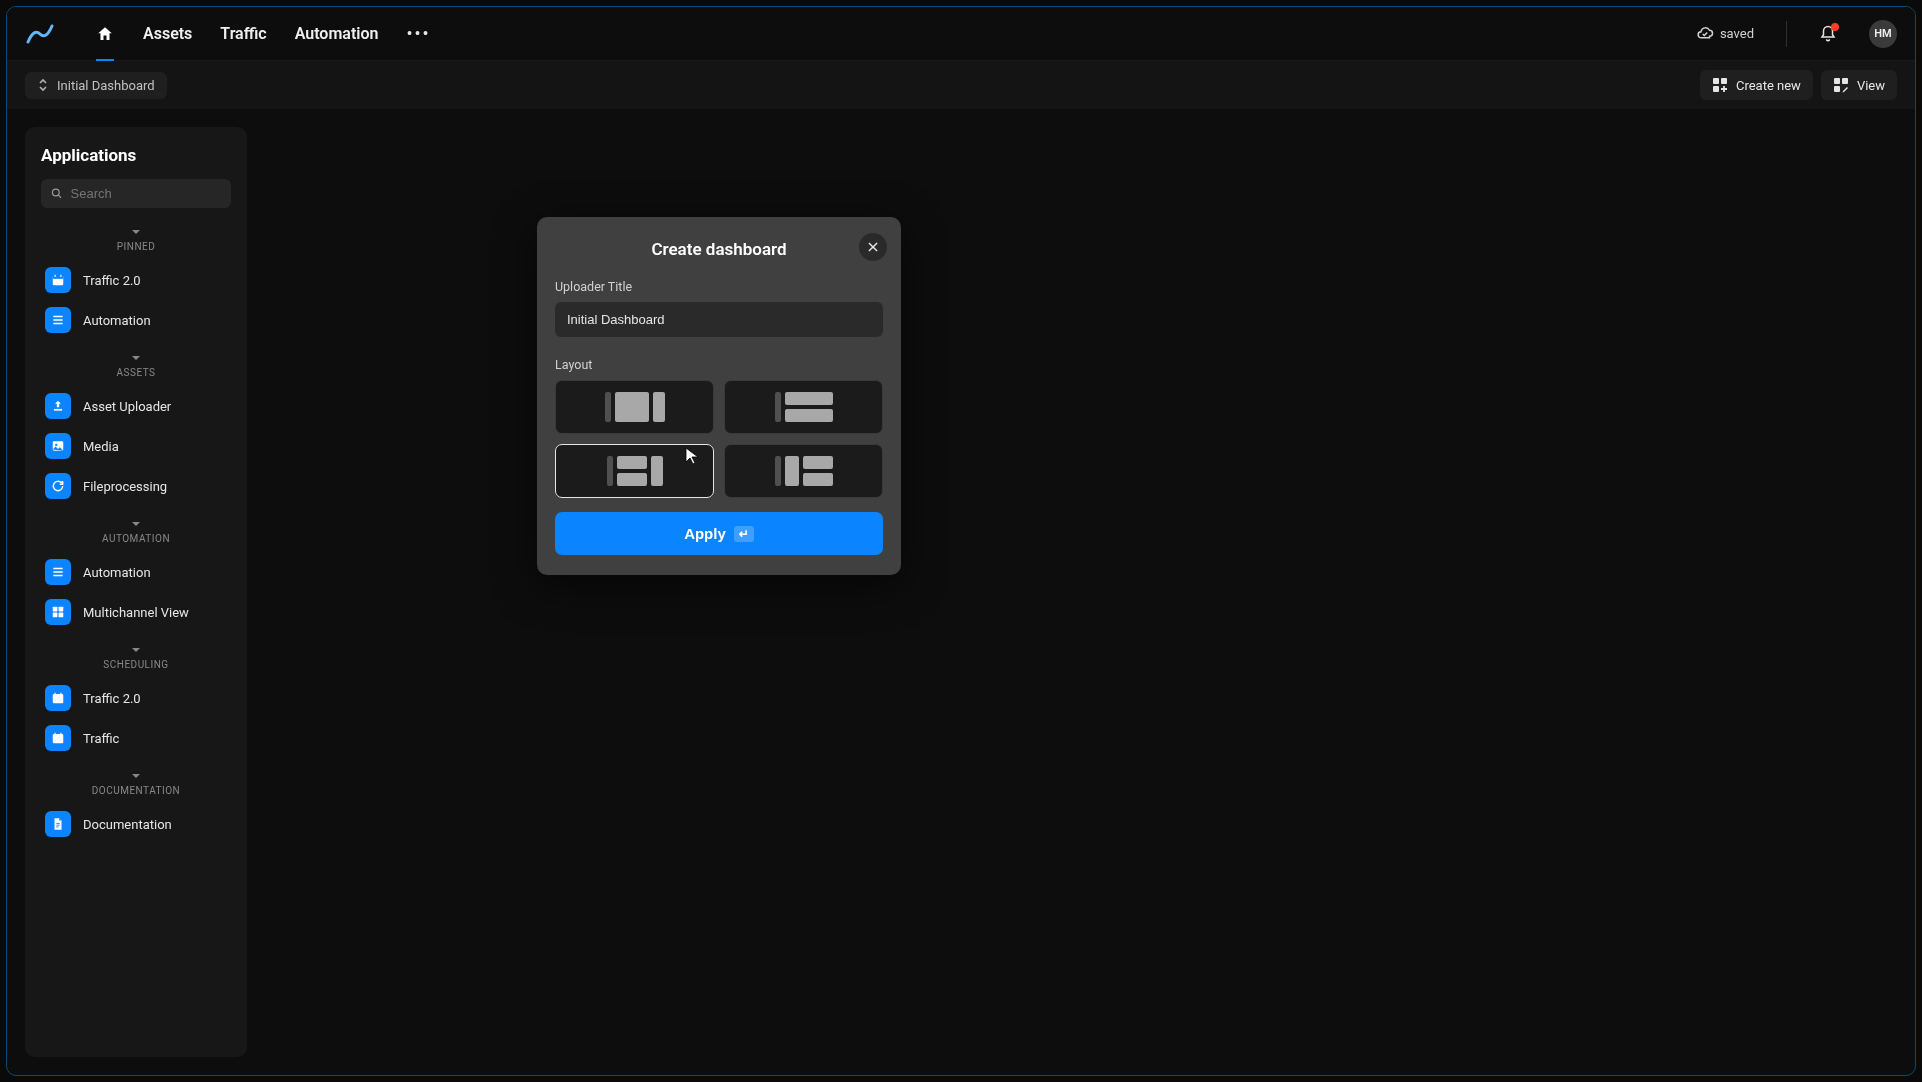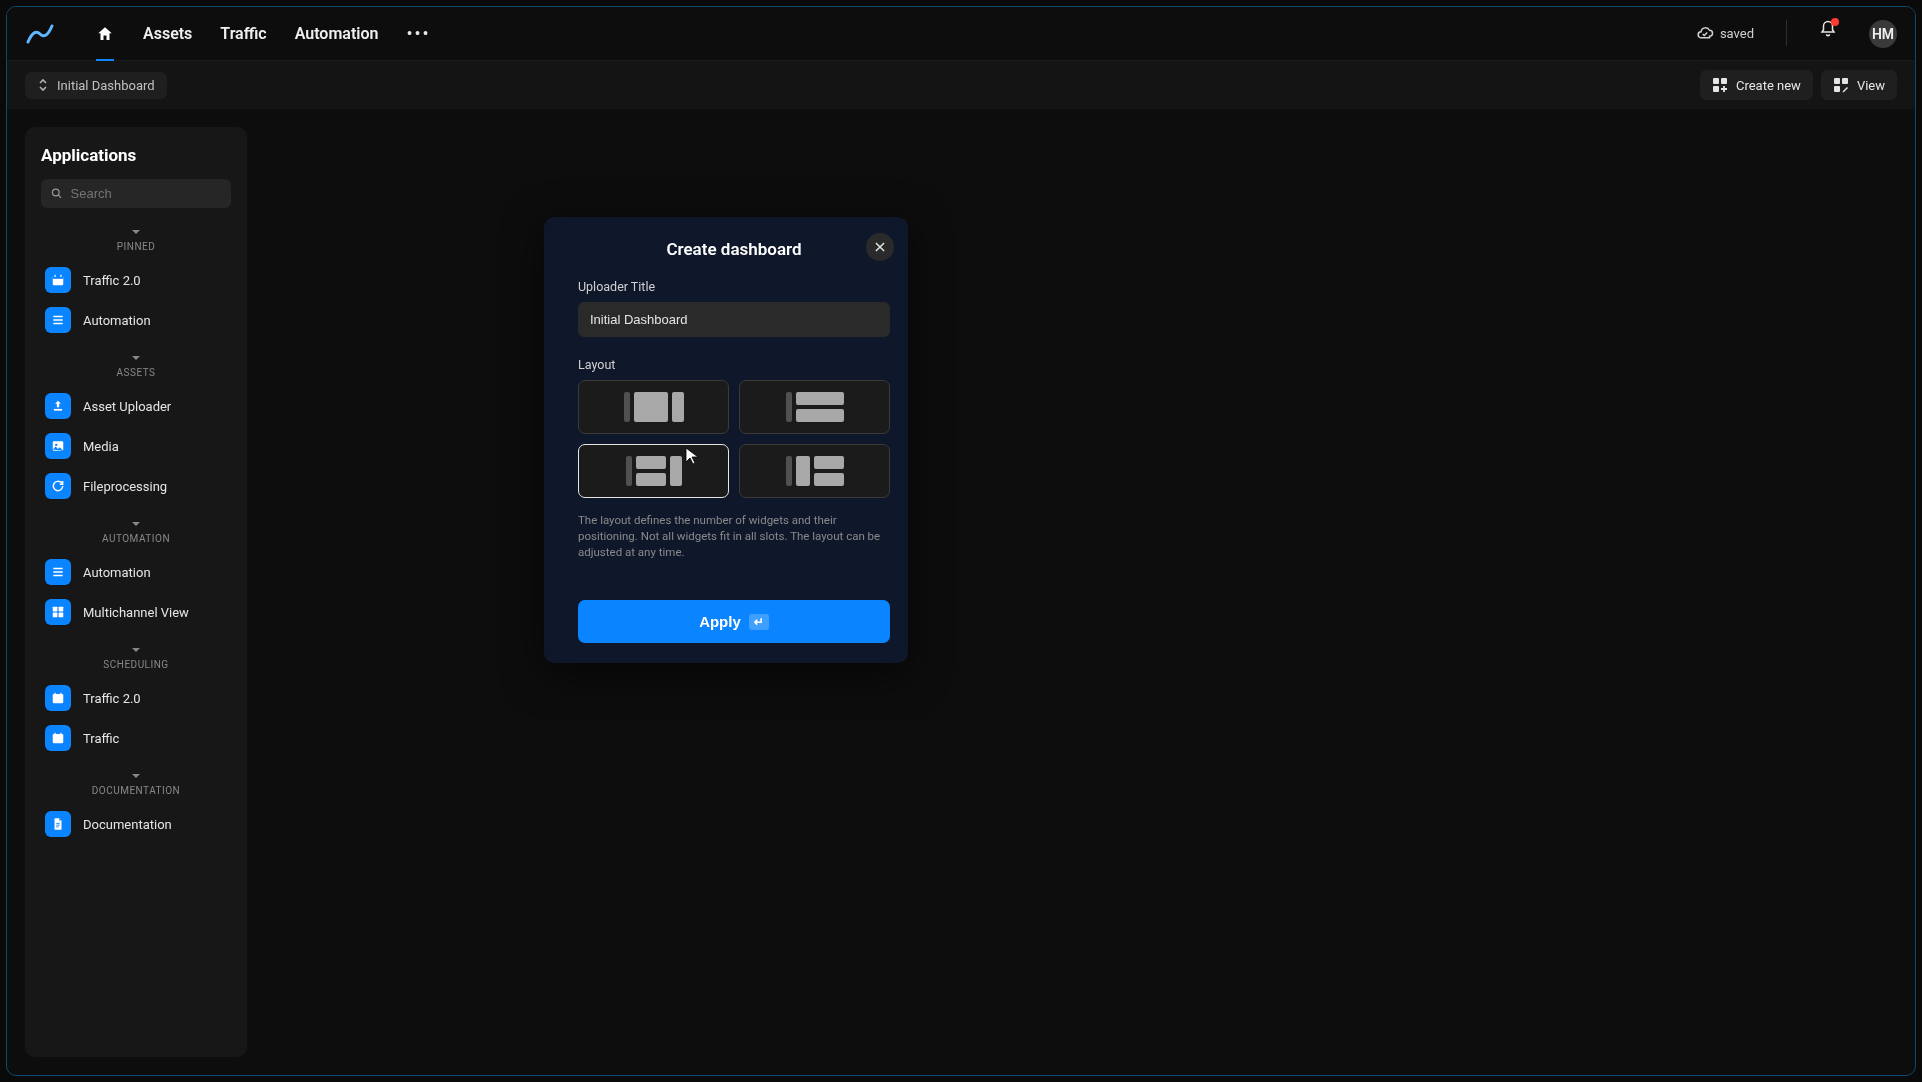--- a/index.html
+++ b/index.html
@@ -38,26 +38,26 @@
   display: flex;
   align-items: center;
   justify-content: center;
   margin-right: 20px;
 }
 .nav-items { display: flex; align-items: center; gap: 28px; }
 .nav-item { font-size: 16px; font-weight: 600; color: #f0f0f0; cursor: pointer; position: relative; height: 54px; display: flex; align-items: center; }
 .nav-item.icon-only { width: 20px; justify-content: center; }
 .nav-item.active::after { content: ""; position: absolute; bottom: 0; left: 50%; transform: translateX(-50%); width: 18px; height: 2px; background: #0a84ff; }
 .nav-dots { color: #e5e5e5; font-size: 18px; letter-spacing: 2px; cursor: pointer; }
-.topnav-right { margin-left: auto; display: flex; gap: 32px; }
+.topnav-right { margin-left: auto; display: flex; align-items: center; gap: 32px; }
 .save-status { display: flex; align-items: center; gap: 6px; font-size: 13px; color: #d0d0d0; }
 .divider-v { width: 1px; height: 26px; background: #2f2f2f; }
 .bell { position: relative; cursor: pointer; }
 .bell-dot { position: absolute; top: -2px; right: -2px; width: 8px; height: 8px; background: #ff3b30; border-radius: 50%; }
-.avatar { width: 28px; height: 28px; border-radius: 50%; background: #3a3a3a; display: flex; align-items: center; justify-content: center; font-size: 14px; font-weight: 600; color: #f0f0f0; }
+.avatar { width: 28px; height: 28px; border-radius: 50%; background: #3a3a3a; display: flex; align-items: center; justify-content: center; font-size: 11px; font-weight: 600; color: #f0f0f0; }
 
 .subnav {
   height: 48px;
   background: #141414;
   display: flex;
   align-items: center;
   padding: 0 18px;
   gap: 10px;
 }
 .crumb-chip {
@@ -143,26 +143,26 @@
   border-radius: 6px;
   display: flex;
   align-items: center;
   justify-content: center;
 }
 .app-label { font-size: 13px; color: #e5e5e5; }
 .main { flex: 1; position: relative; }
 
 .modal {
   position: absolute;
-  left: 285px;
+  left: 278px;
   top: 90px;
   width: 364px;
-  background: #0f172a;
+  background: #404040;
   border-radius: 10px;
-  padding: 0 0 20px 16px;
+  padding: 0 0 20px 0;
   box-shadow: 0 10px 40px rgba(0,0,0,0.6);
 }
 .modal-header {
   display: flex;
   align-items: center;
   justify-content: center;
   position: relative;
   padding: 22px 18px 20px 18px;
 }
 .modal-title { font-size: 17px; font-weight: 600; color: #fff; }
@@ -501,21 +501,20 @@
               <div class="mini">
                 <div class="blk" style="width:6px;height:30px"></div>
                 <div class="blk light" style="width:14px;height:30px"></div>
                 <div class="mini-col">
                   <div class="blk light" style="width:30px;height:13px"></div>
                   <div class="blk light" style="width:30px;height:13px"></div>
                 </div>
               </div>
             </div>
           </div>
-          <div class="helper">The layout defines the number of widgets and their positioning. Not all widgets fit in all slots. The layout can be adjusted at any time.</div>
 
           <button class="apply-btn">
             <span>Apply</span>
             <span class="kbd">↵</span>
           </button>
         </div>
       </div>
 
       <svg class="cursor-arrow" width="14" height="18" viewBox="0 0 14 18">
           <path d="M1 1l0 14 4-4 3 6 2-1-3-6 6 0z" fill="#fff" stroke="#000" stroke-width="0.8"></path>

